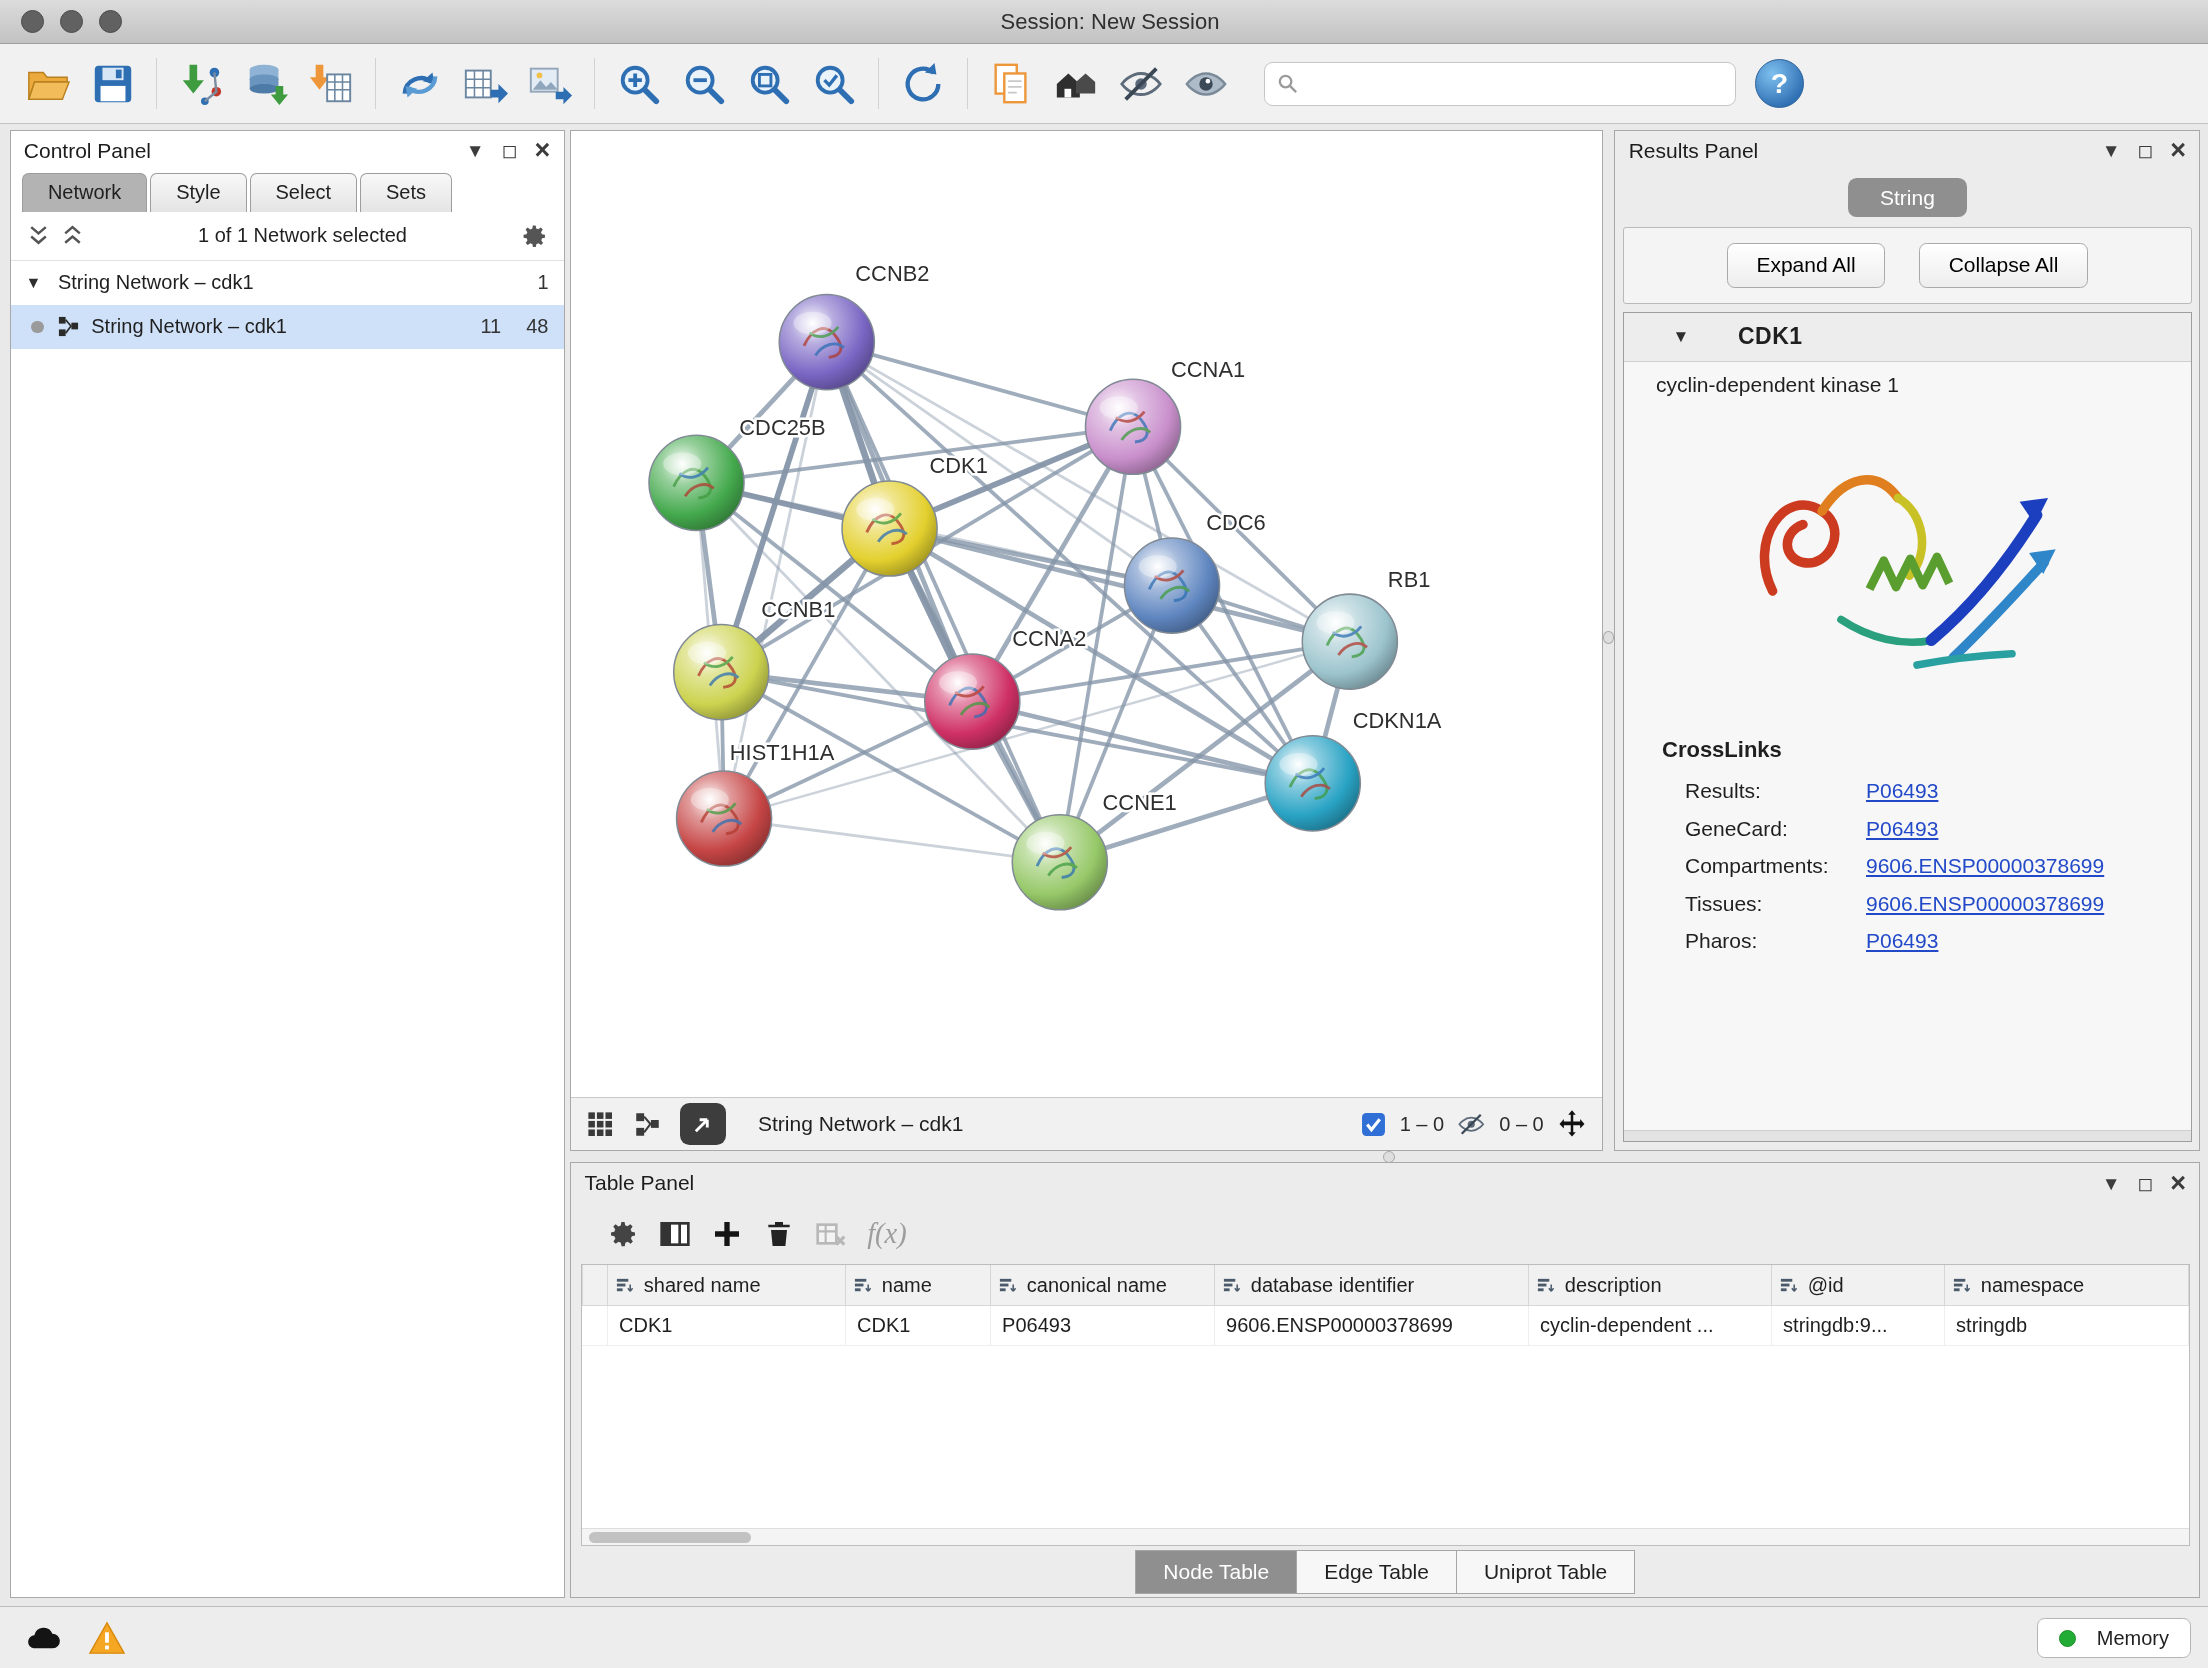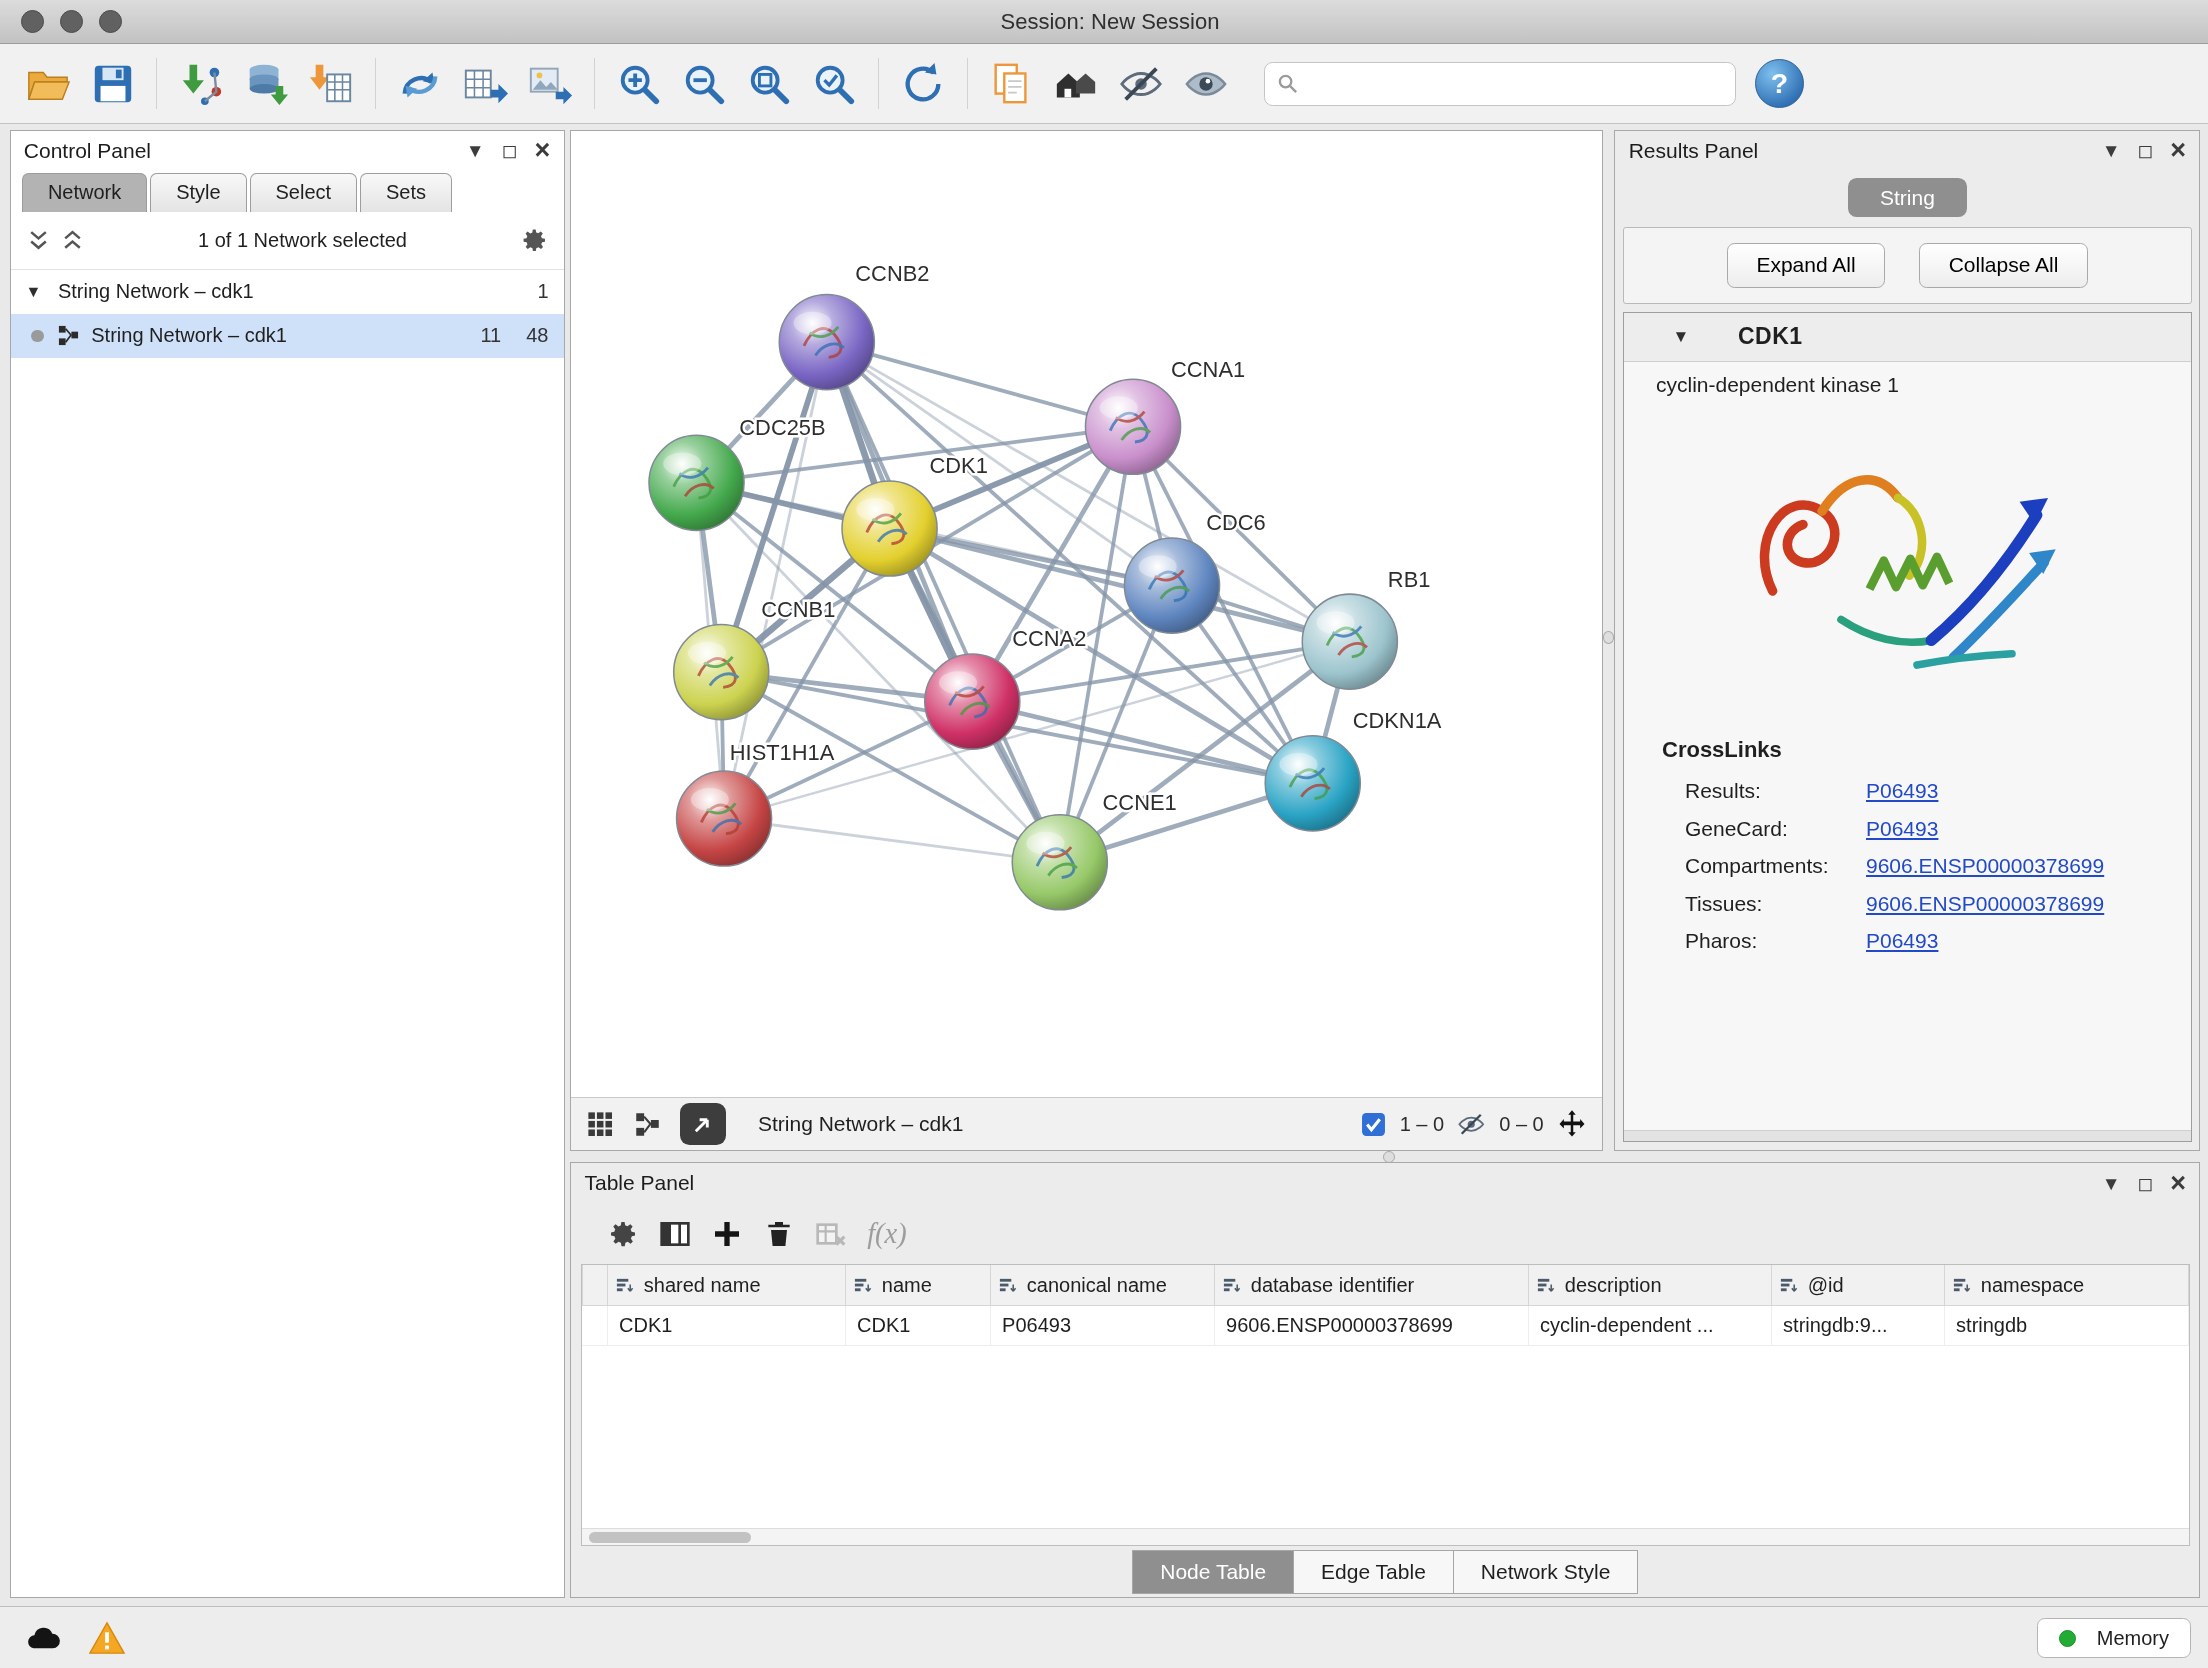--- a/index.html
+++ b/index.html
@@ -34,21 +34,21 @@
   .panel-header{height:40px;display:flex;align-items:center;padding:0 13.3px;font-size:21px;color:#1c1c1c;flex:0 0 auto;}
   .panel-header .spacer{flex:1;}
   .hdr-ico{font-size:19px;color:#3c3c3c;margin-left:17px;line-height:1;}
   .hdr-ico.x{font-size:27px;font-weight:bold;}
   
   .control-panel{width:555px;margin:5.7px 5.7px 7.6px 9.5px;display:flex;flex-direction:column;}
   .cp-tabs{display:flex;padding:1.9px 11.4px 0 11.4px;gap:2.9px;flex:0 0 auto;}
   .cp-tab{padding:7.6px 25px;font-size:20px;border:1px solid #9d9d9d;border-bottom:none;
     border-radius:6.7px 6.7px 0 0;background:linear-gradient(#f8f8f8,#e4e4e4);}
   .cp-tab.selected{background:#b3b3b3;}
-  .cp-subrow{display:flex;align-items:center;height:58px;padding:12px 15px;border-bottom:1px solid #e2e2e2;flex:0 0 auto;}
+  .cp-subrow{display:flex;align-items:center;height:49px;padding:12px 15px;border-bottom:1px solid #e2e2e2;flex:0 0 auto;}
   .cp-subrow .summary{flex:1;text-align:center;font-size:20px;}
   .tree{flex:1;overflow:hidden;}
   .tree-row{display:flex;align-items:center;height:44px;padding:0 15px;font-size:20px;}
   .tree-row.selected{background:#cfe1f8;}
   .tree-row .lbl{margin-left:11.4px;}
   .tree-row .nums{margin-left:auto;display:flex;gap:25px;color:#333;}
   .tw{width:21px;color:#2e2e2e;font-size:16px;}
   .bullet{width:12.4px;height:12.4px;border-radius:50%;background:#9a9a9a;margin:0 3.8px 0 5.7px;}
   
   .right{flex:1;display:flex;flex-direction:column;min-width:0;}
@@ -816,21 +816,21 @@
           </tr>
           </tbody>
         </table>
         <div class="hscroll">
             <div class="hthumb"></div>
           </div>
       </div>
       <div class="tbl-tabs">
         <div class="tbl-tab selected">Node Table</div>
         <div class="tbl-tab">Edge Table</div>
-        <div class="tbl-tab">Network Style</div>
+        <div class="tbl-tab">Uniprot Table</div>
       </div>
     </div>
   </div>
 </div>
 
 <div class="statusbar">
   <div class="sb-btn">
     <svg width="38" height="30" viewBox="0 0 40 32">
         <path d="M10 27a7 7 0 0 1 .8-13.9A10 10 0 0 1 30 11.5 7.5 7.5 0 0 1 30.5 27z" fill="#141414"></path>
       </svg>

